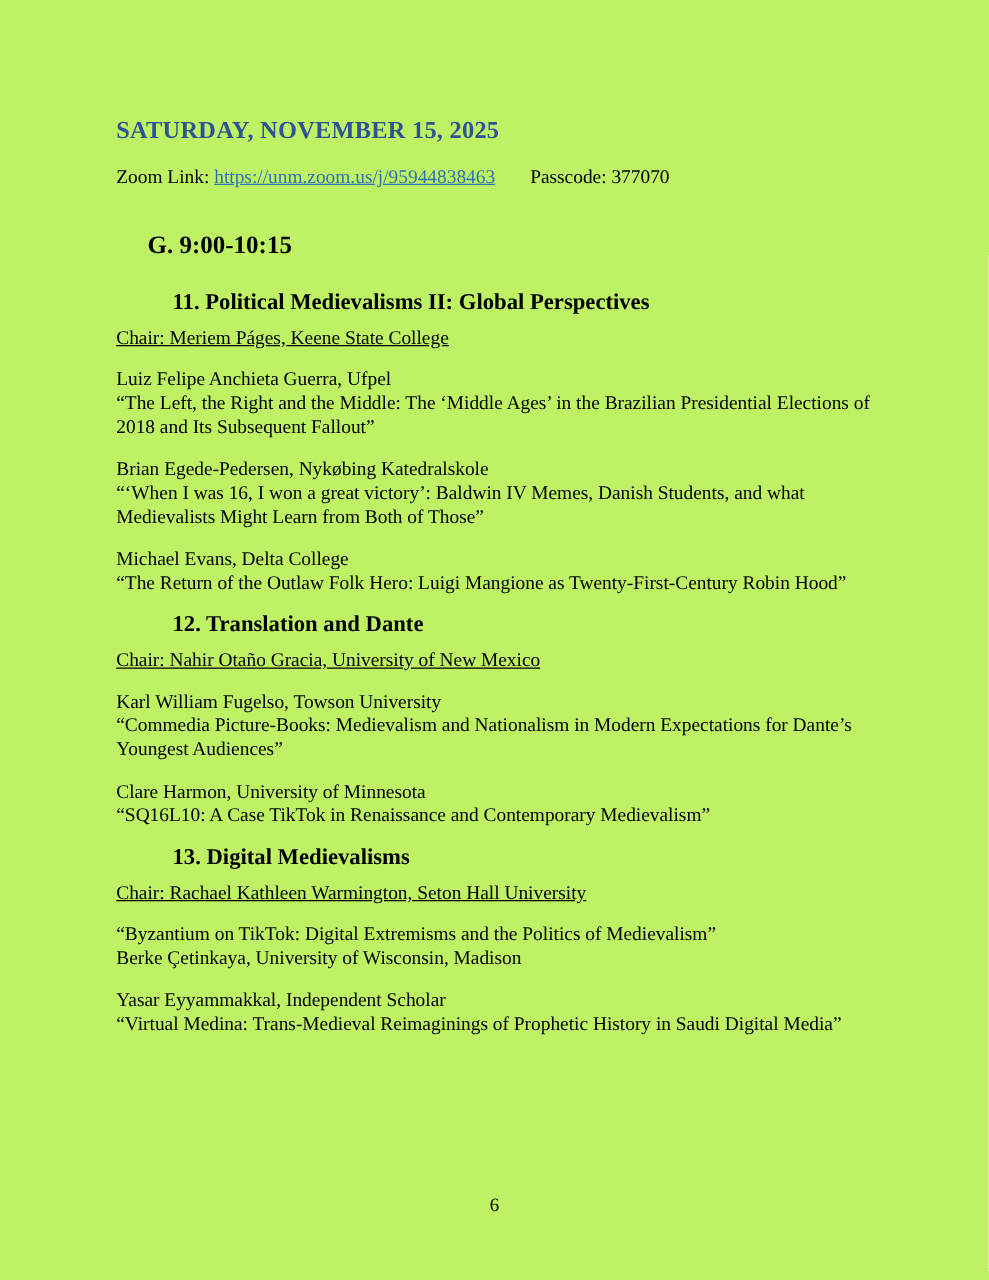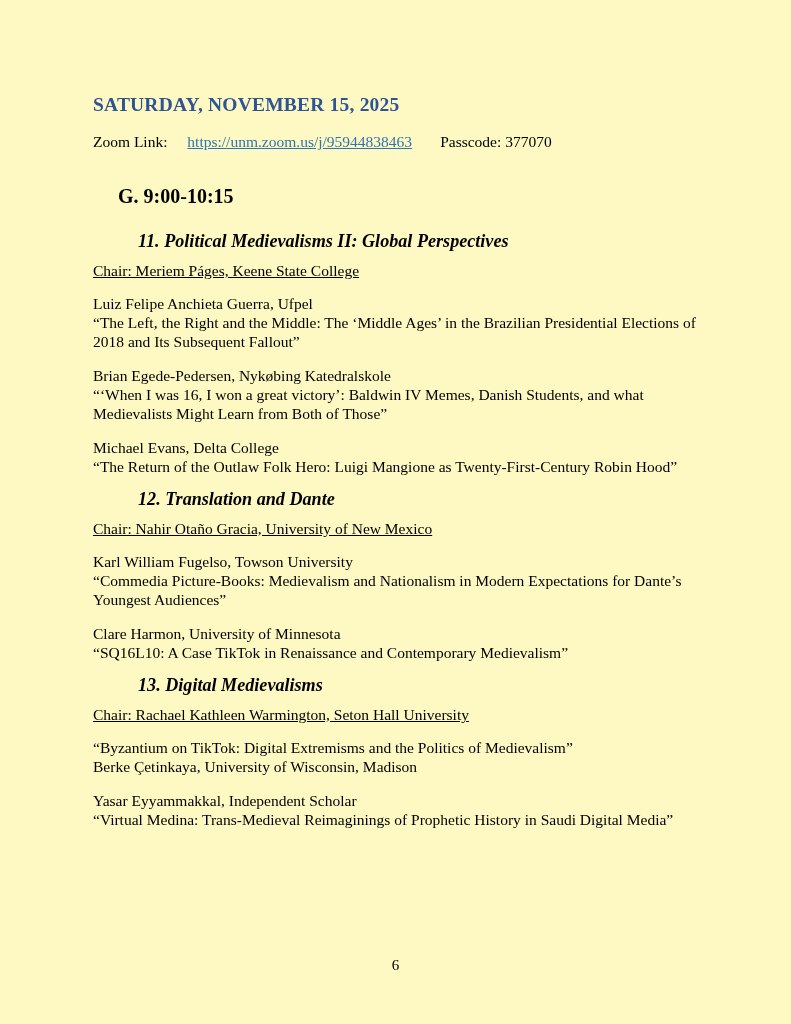--- a/index.html
+++ b/index.html
@@ -4,21 +4,21 @@
 <style>
   html, body {
     margin: 0;
     padding: 0;
     background: #ffffff;
   }
   .page {
     position: relative;
     width: 791px;
     height: 1024px;
-    background: #fef9c3;
+    background: #bef264;
     font-family: "Liberation Serif", "DejaVu Serif", serif;
     font-size: 15.5px;
     line-height: 19px;
     color: #000000;
     box-sizing: border-box;
     padding: 93px 91px 0 93px;
     overflow: hidden;
   }
   .doc-title {
     font-size: 19.5px;
@@ -27,36 +27,34 @@
     margin: 0 0 15px 0;
     letter-spacing: 0.2px;
   }
   .zoom-line {
     margin: 0 0 36px 0;
     white-space: nowrap;
   }
   .zoom-link {
     text-decoration: underline;
     cursor: pointer;
-    margin-left: 16px;
   }
   .passcode {
     margin-left: 28px;
   }
   .time-header {
     font-size: 20px;
     font-weight: bold;
     margin: 0 0 26px 25px;
   }
   .session {
     margin: 0 0 14px 0;
   }
   .session-title {
     font-weight: bold;
-    font-style: italic;
     margin: 0 0 10px 45px;
   }
   .chair {
     text-decoration: underline;
     margin: 0 0 14px 0;
   }
   .paper {
     margin: 0 0 15px 0;
   }
   .paper:last-child {

